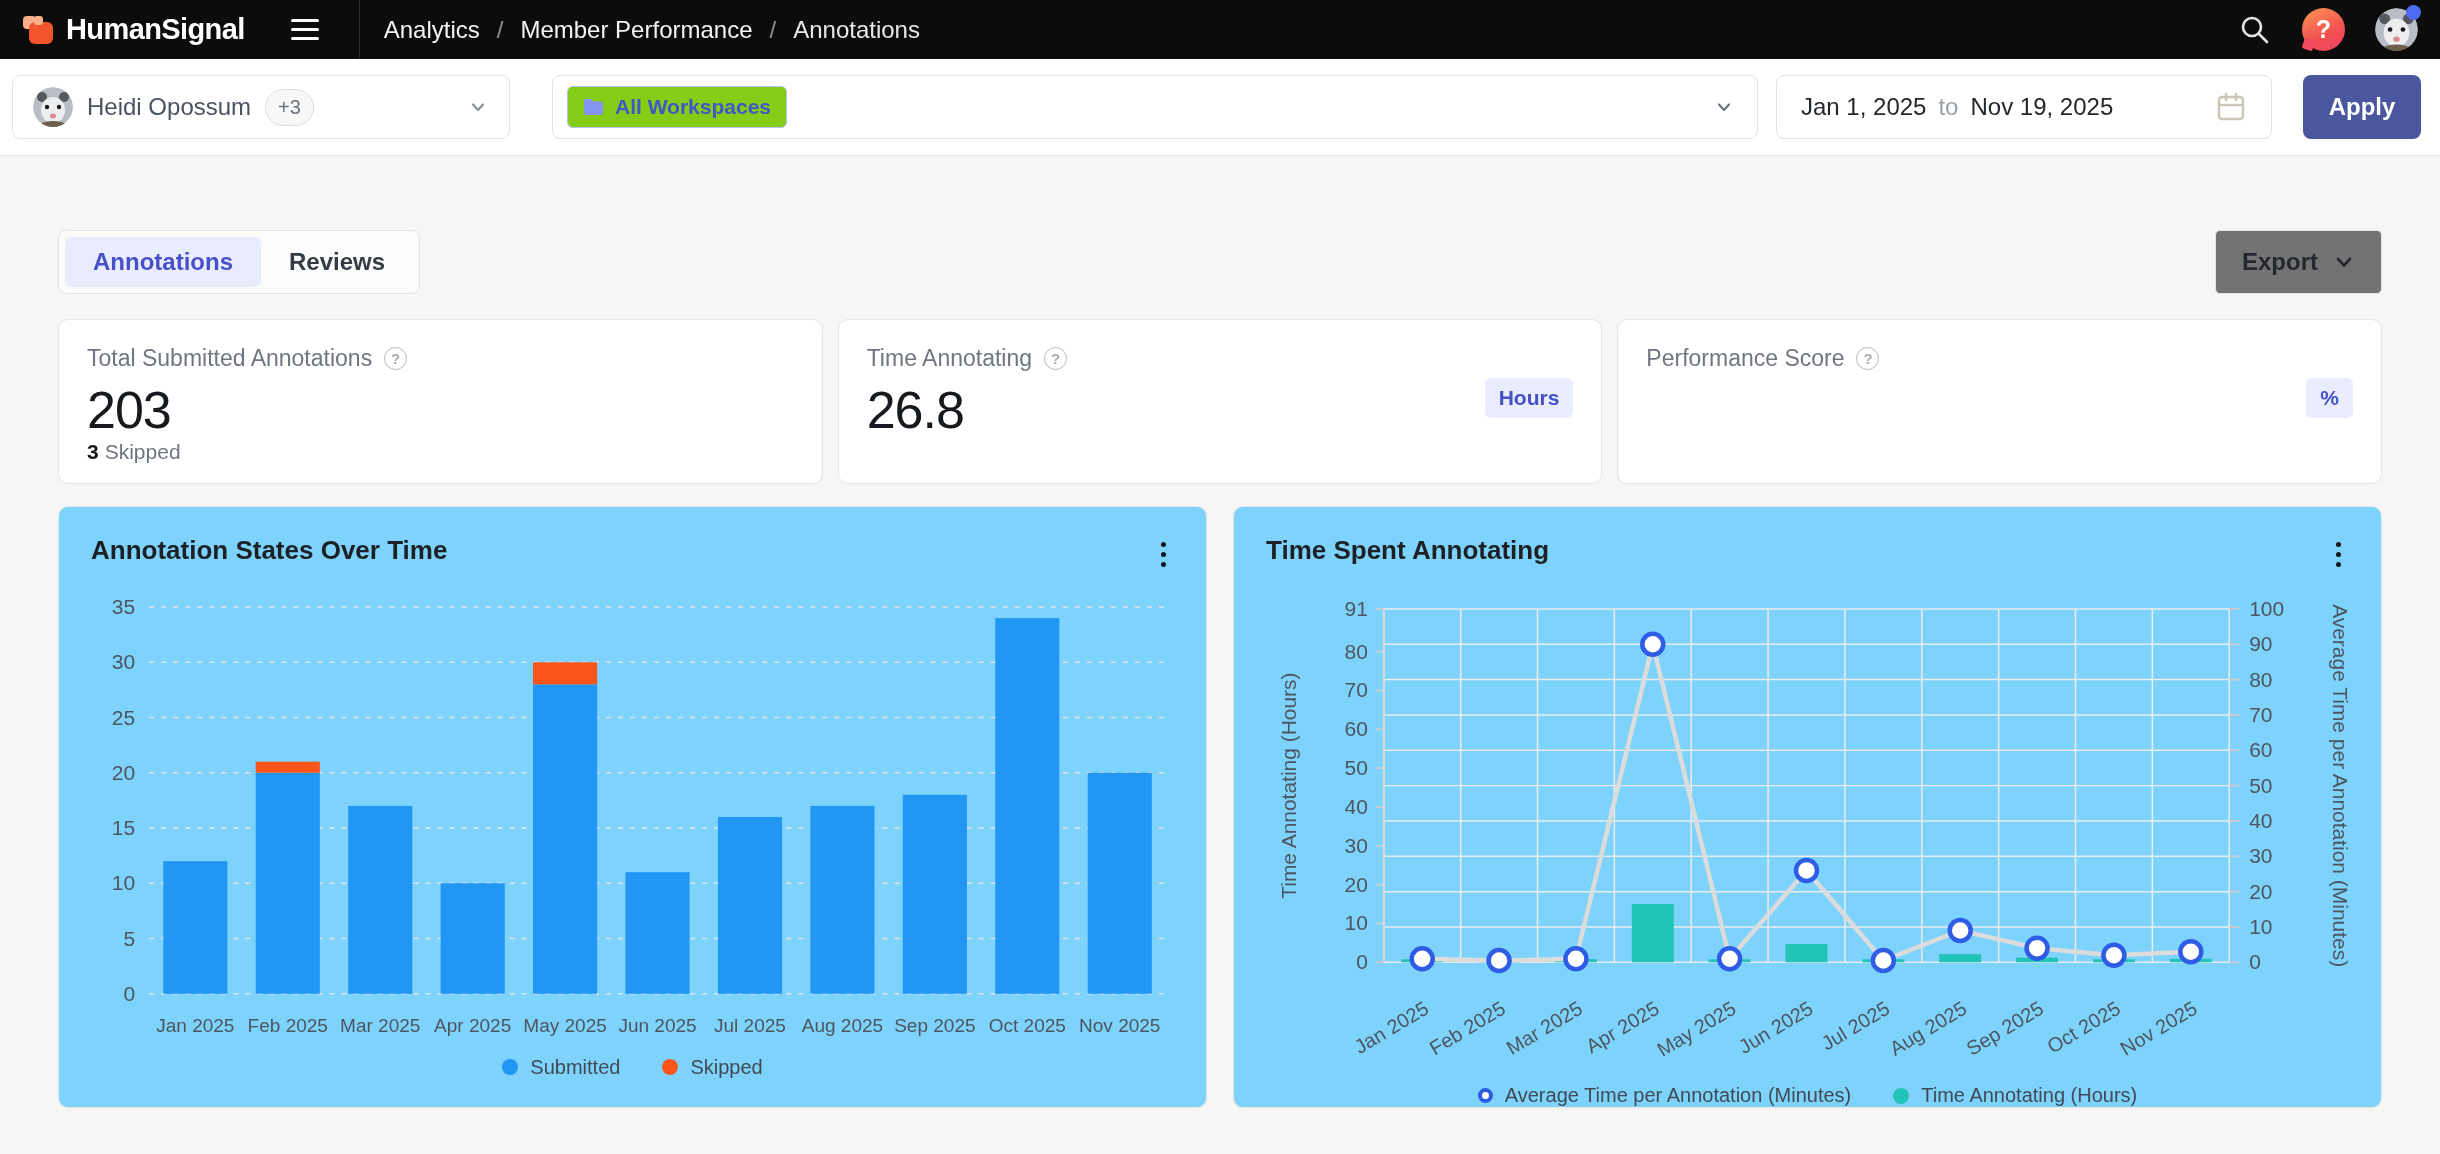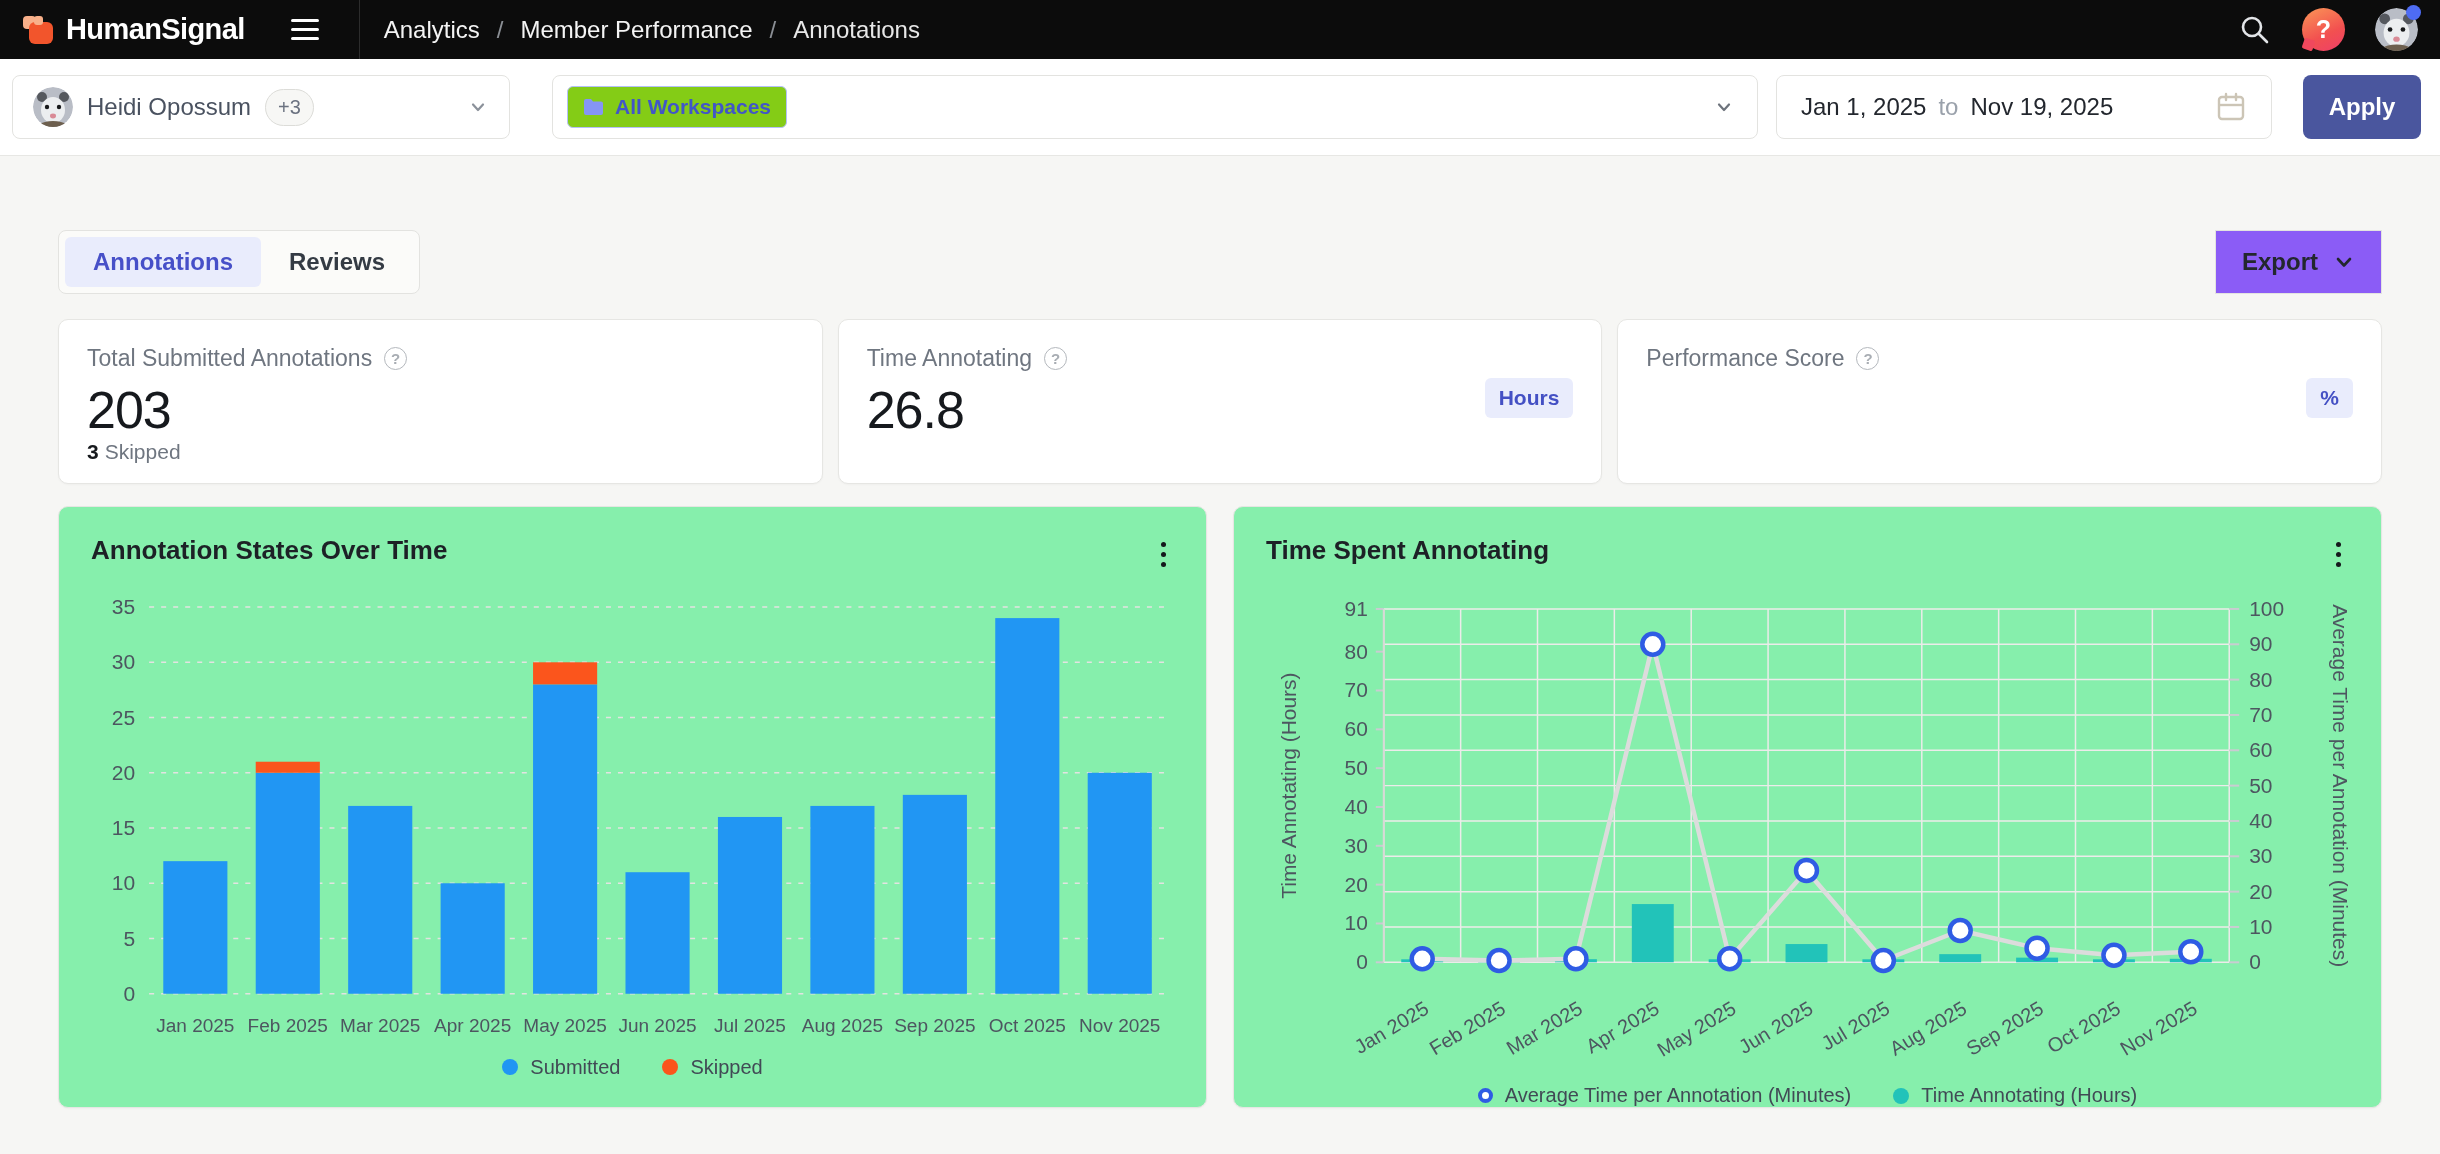--- a/index.html
+++ b/index.html
@@ -48,38 +48,38 @@
   .date-sep { font-size:24px; color:#9aa1ab; }
   .apply-btn { width:118px; height:64px; margin-left:31px; background:#4a569e; border:none; border-radius:8px;
     color:#fff; font-size:24px; font-weight:600; font-family:inherit; cursor:pointer; }
   .spacer { flex:1; }
   
   .main { padding:0 58px 0 58px; }
   .tabs-row { margin-top:74px; display:flex; align-items:center; justify-content:space-between; }
   .tabs { display:flex; align-items:center; background:#fbfbf9; border:1px solid #e3e3e0; border-radius:8px; padding:6px; height:64px; }
   .tab { padding:11px 28px; font-size:24px; font-weight:600; color:#343b44; border-radius:6px; cursor:pointer; }
   .tab.active { background:#e9ecfc; color:#4750c8; font-weight:700; }
-  .export-btn { height:64px; background:#8b5cf6; border:1px solid #e3e3e0; border-radius:0;
+  .export-btn { height:64px; background:#737373; border:1px solid #e3e3e0; border-radius:5px;
     display:flex; align-items:center; gap:15px; padding:0 26px; font-size:24px; font-weight:600; color:#23272e; cursor:pointer; }
   
   .stats-row { margin-top:25px; display:flex; gap:15px; }
   .stat-card { flex:1; height:165px; background:#fff; border:1px solid #e6e6e3; border-radius:10px;
     padding:25px 28px; position:relative; display:flex; flex-direction:column; box-shadow:0 1px 2px rgba(0,0,0,.03); }
   .stat-label-row { display:flex; align-items:center; gap:12px; }
   .stat-label { font-size:23px; color:#6f7680; font-weight:500; }
   .q-icon { width:23px; height:23px; border:1.7px solid #b4b8bd; border-radius:50%; color:#a8adb3;
     font-size:15px; display:flex; align-items:center; justify-content:center; font-weight:700; }
   .stat-value { font-size:52px; font-weight:400; color:#16191d; letter-spacing:-1px; margin-top:8px; }
   .stat-foot { margin-top:auto; font-size:21px; color:#6f7680; }
   .stat-foot b { color:#16191d; font-weight:700; margin-right:6px; }
   .unit-badge { position:absolute; right:28px; top:58px; background:#e9ecfc; color:#4450c4;
     font-size:21px; font-weight:600; border-radius:6px; padding:8px 14px; }
   
   .charts-row { margin-top:22px; display:flex; gap:26px; }
-  .chart-card { flex:1; height:602px; background:#86efac; border:1px solid #e6e6e3; border-radius:10px;
+  .chart-card { flex:1; height:602px; background:#7dd3fc; border:1px solid #e6e6e3; border-radius:10px;
     padding:28px 32px 16px; box-shadow:0 1px 2px rgba(0,0,0,.03); overflow:hidden; }
   .chart-head { display:flex; align-items:flex-start; justify-content:space-between; height:48px; }
   .chart-title { margin:0; font-size:26px; font-weight:700; color:#1d2126; }
   .kebab { display:flex; flex-direction:column; align-items:center; padding:4px 8px; cursor:pointer; }
   .kebab span { width:5px; height:5px; border-radius:50%; background:#15181c; margin:2.5px 0; }
   .chart-svg { display:block; width:100%; }
   .chart-svg text { font-family:"Liberation Sans", sans-serif; }
   .legend { display:flex; justify-content:center; align-items:center; gap:42px; margin-top:2px; }
   .legend-item { display:flex; align-items:center; gap:12px; font-size:20px; color:#414a55; cursor:pointer; }
   .dot { width:16px; height:16px; border-radius:50%; }

